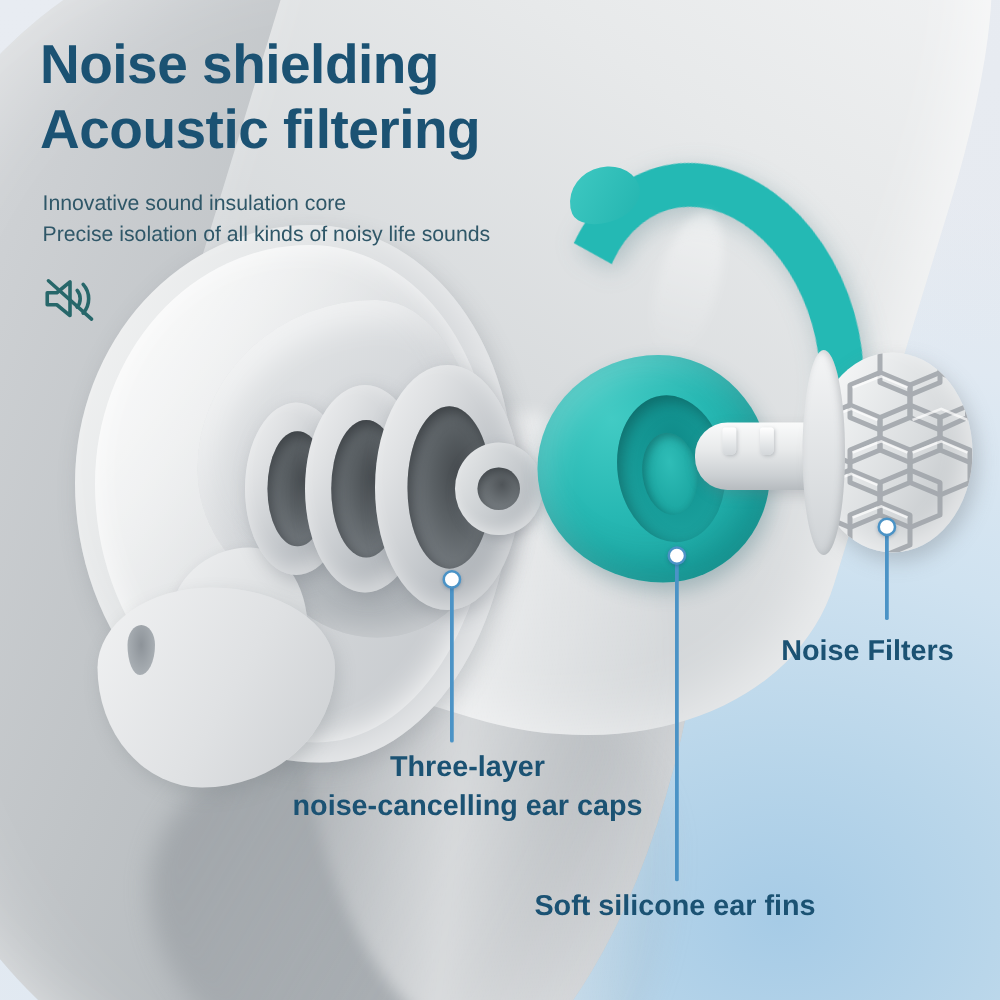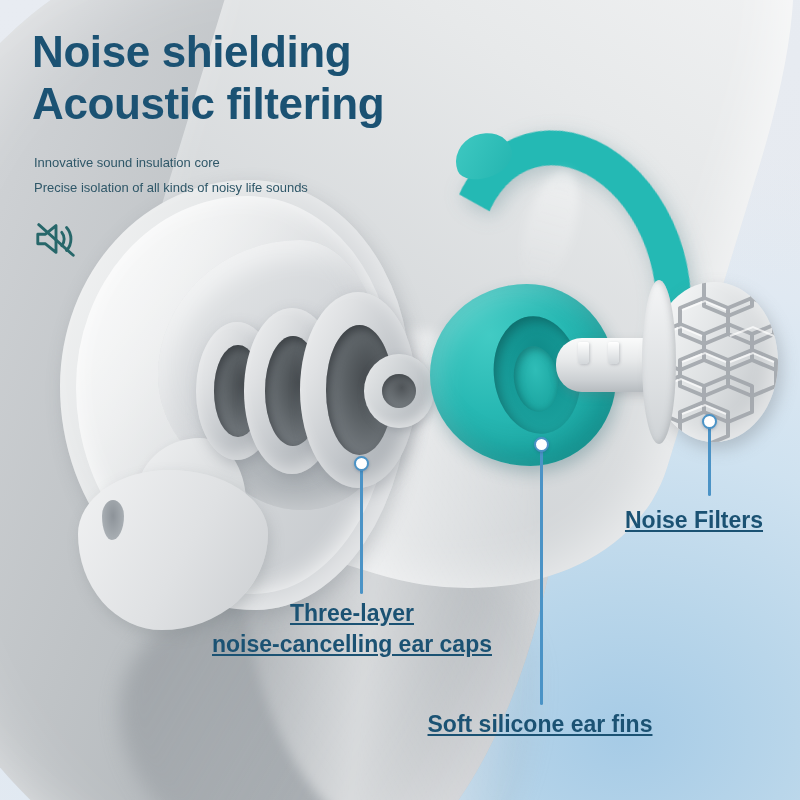--- a/index.html
+++ b/index.html
@@ -245,21 +245,21 @@
     font-weight: bold;
     line-height: 52px;
     letter-spacing: -0.4px;
     white-space: pre-line;
   }
   .subline {
     position: absolute;
     left: 34px;
     top: 150px;
     color: #2f5768;
-    font-size: 13px;
+    font-size: 17px;
     font-weight: normal;
     line-height: 25px;
     white-space: pre-line;
   }
   .mute-icon { position: absolute; left: 33px; top: 216px; width: 46px; height: 46px; }
 
   
   .leader { position: absolute; }
   .leader .stem-line {
     position: absolute;
@@ -282,21 +282,21 @@
     box-shadow: 0 1px 3px rgba(30,70,110,0.30);
   }
   .callout {
     position: absolute;
     color: #1b5273;
     font-size: 23px;
     font-weight: bold;
     line-height: 31px;
     white-space: pre-line;
   }
-  .callout.center { text-align: center; text-decoration: underline; }
+  .callout.center { text-align: center; }
 </style>
 </head>
 <body>
 
 <div id="poster">
 
   <div class="bg-base"></div>
   <div class="bg-topleft-wash"></div>
   <div class="head-mass"></div>
   <div class="jaw-shade"></div>
@@ -379,21 +379,21 @@
       <path d="M30 17 a11 11 0 0 1 0 14" fill="none" stroke="#27676a" stroke-width="3" stroke-linecap="round"></path>
       <path d="M35 12 a18 18 0 0 1 0 24" fill="none" stroke="#27676a" stroke-width="3" stroke-linecap="round"></path>
       <line x1="6" y1="9" x2="42" y2="41" stroke="#27676a" stroke-width="3" stroke-linecap="round"></line>
     </svg>
   </div>
 
   <div class="leader" style="left:360px; top:464px;">
     <div class="stem-line" style="height:130px;"></div>
     <div class="dot"></div>
   </div>
-  <div class="callout center" style="left:122px; top:598px; width:460px;">Three-layer
+  <div class="callout center" style="left:144px; top:598px; width:460px;">Three-layer
 noise-cancelling ear caps</div>
 
   <div class="leader" style="left:540px; top:445px;">
     <div class="stem-line" style="height:260px;"></div>
     <div class="dot"></div>
   </div>
   <div class="callout center" style="left:316px; top:709px; width:448px;">Soft silicone ear fins</div>
 
   <div class="leader" style="left:708px; top:422px;">
     <div class="stem-line" style="height:74px;"></div>

